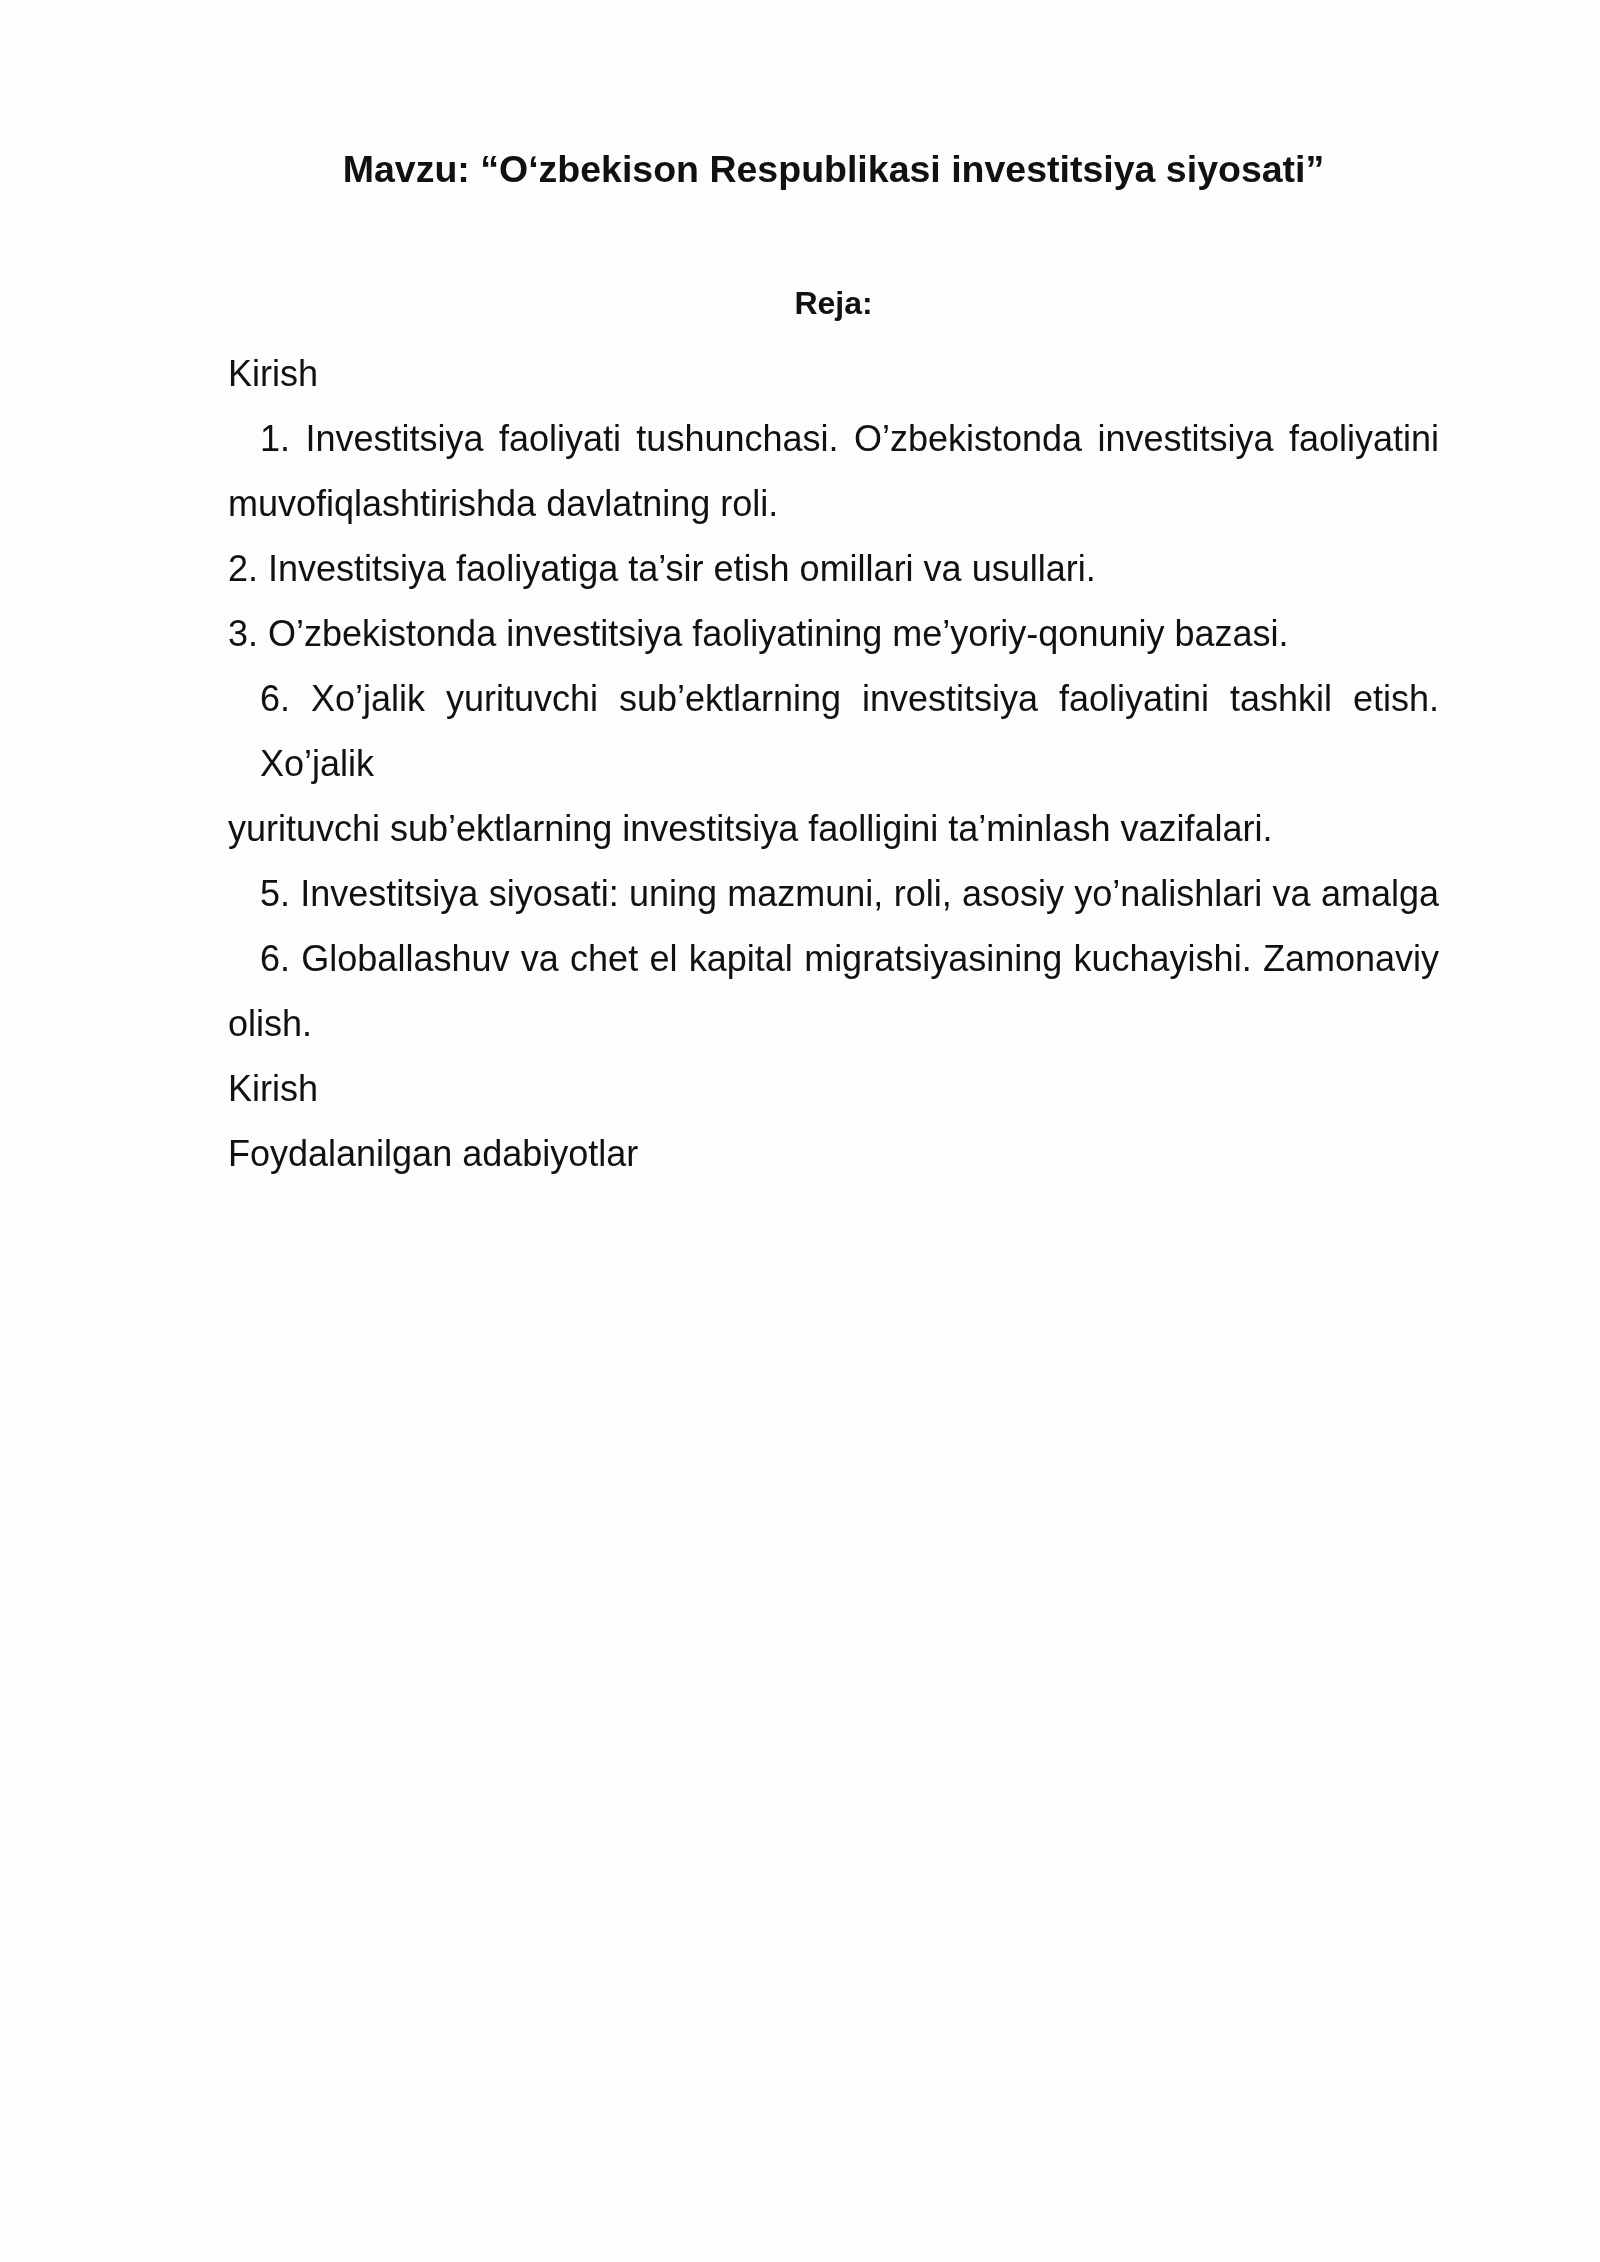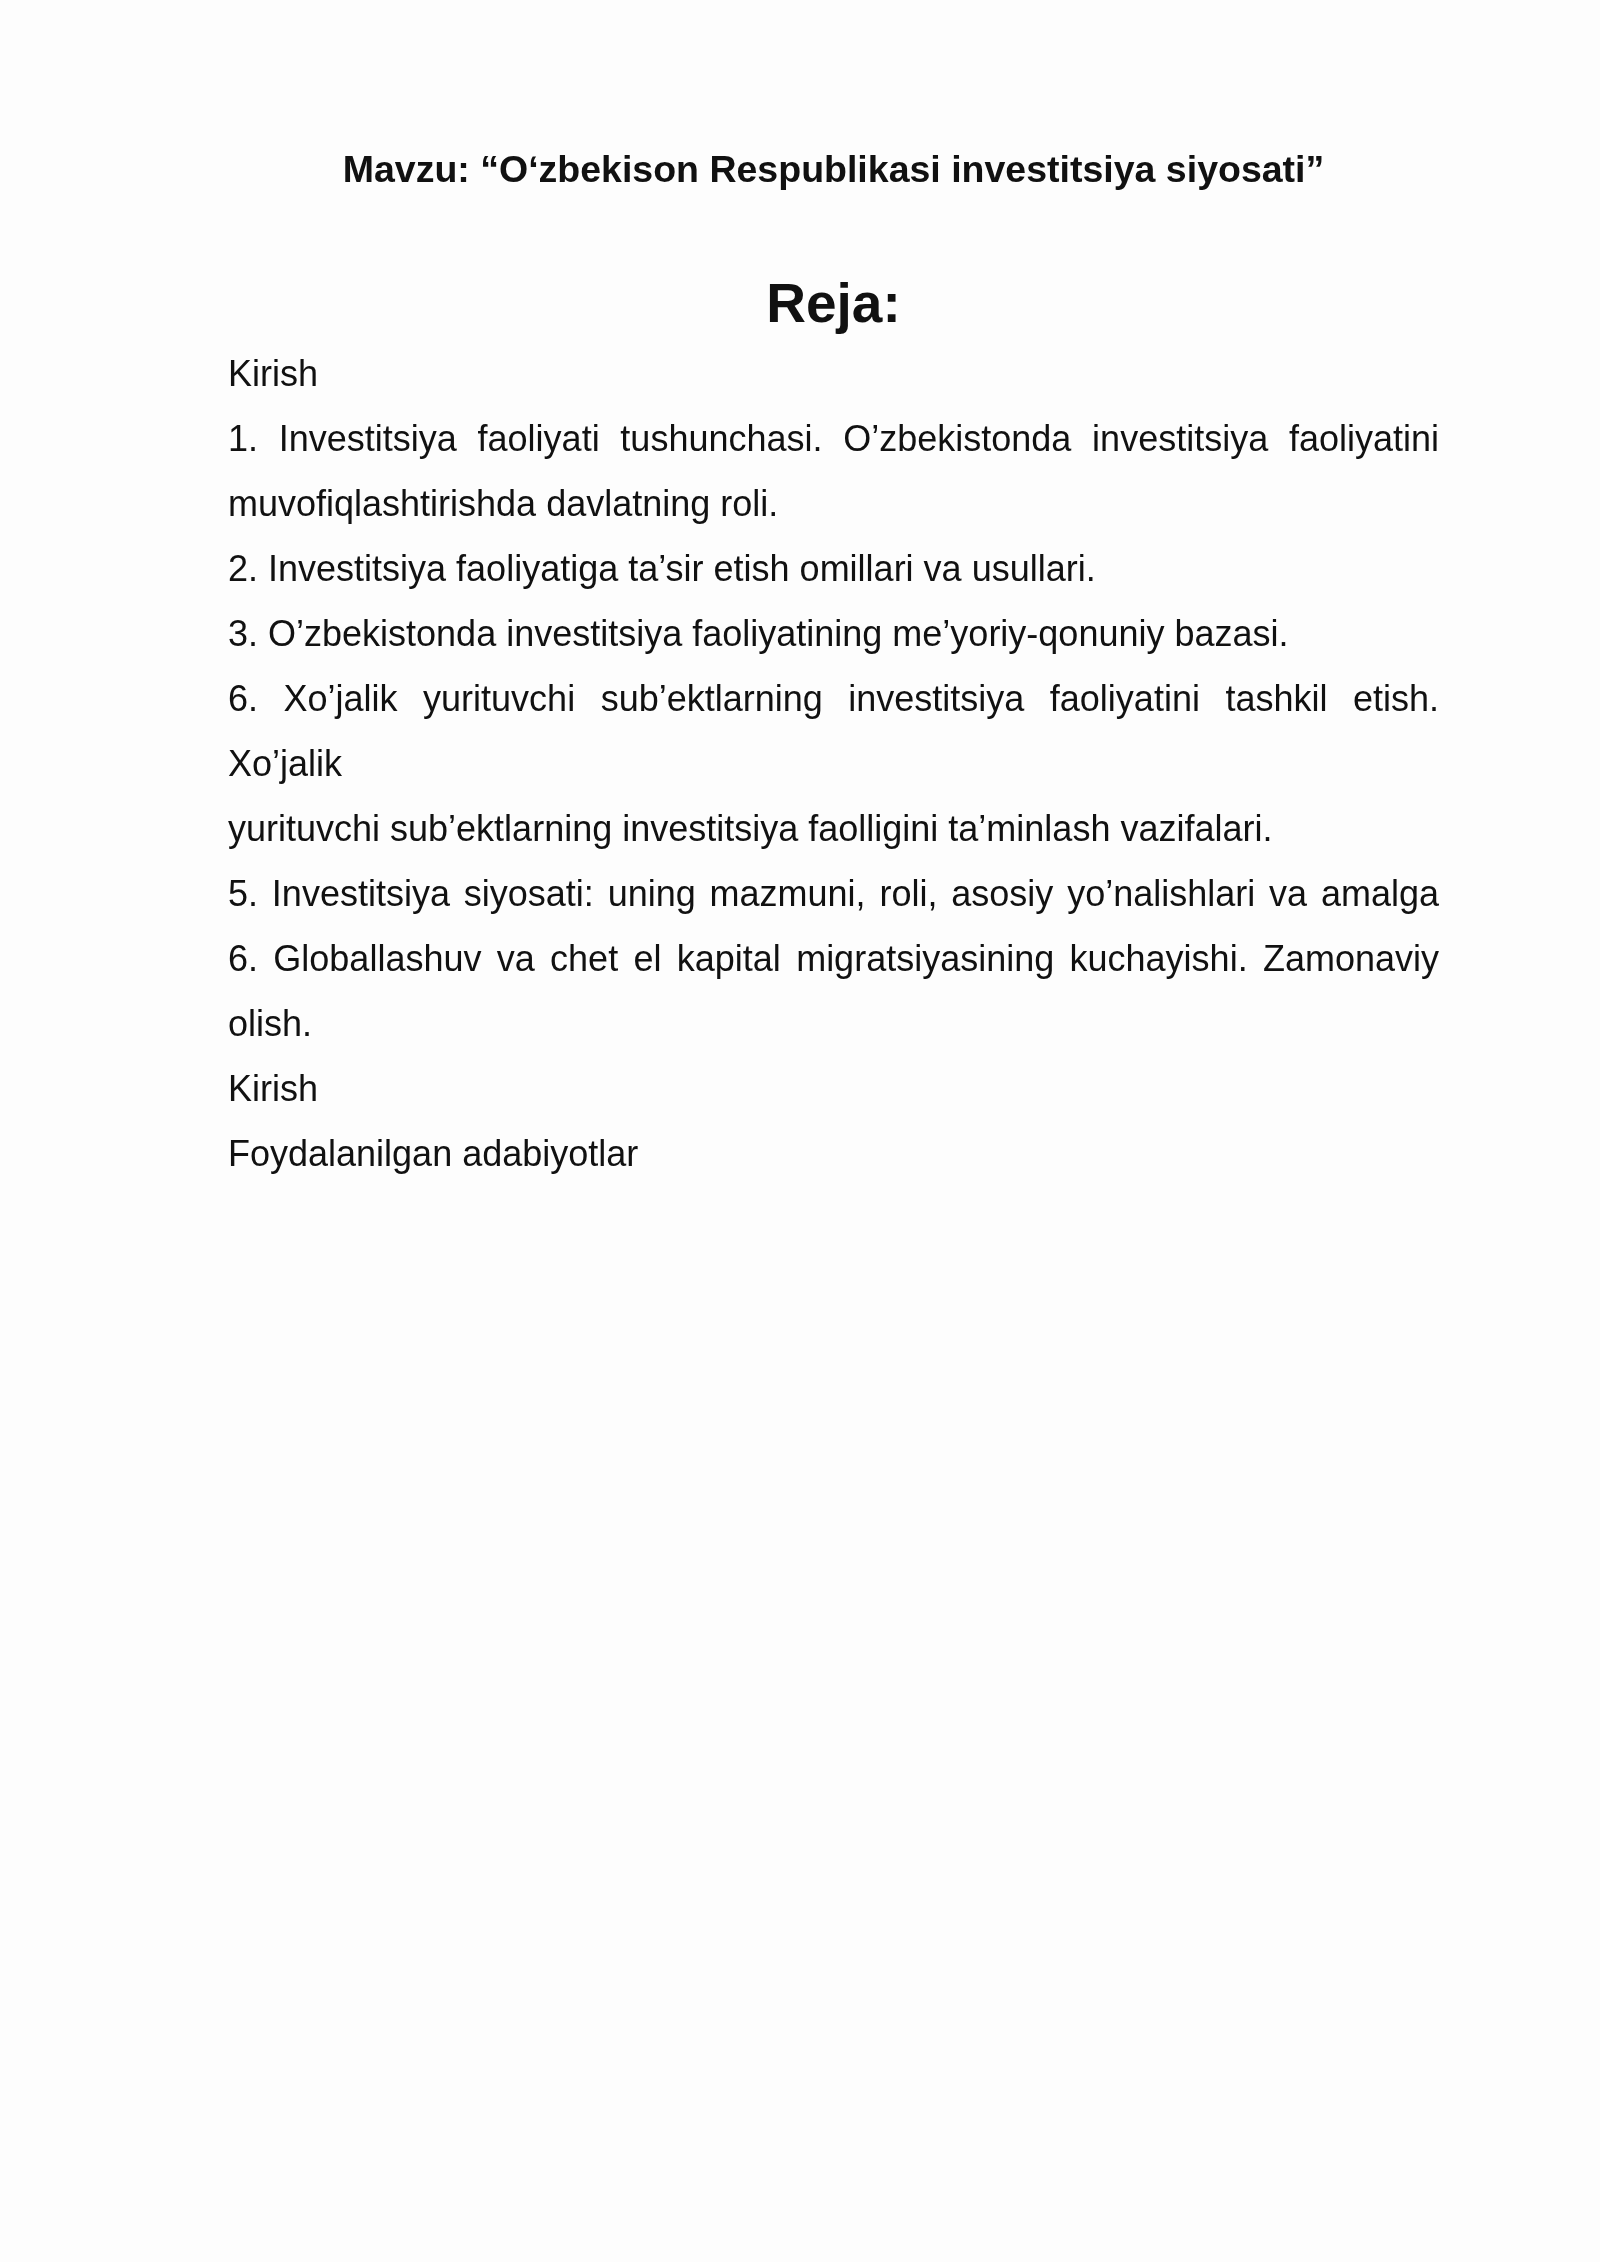--- a/index.html
+++ b/index.html
@@ -20,40 +20,41 @@
     -webkit-font-smoothing: antialiased;
   }
   .doc-title {
     font-size: 37.5px;
     font-weight: bold;
     line-height: 65px;
     text-align: center;
     white-space: nowrap;
   }
   .reja-heading {
-    font-size: 55px;
+    font-size: 32px;
     font-weight: bold;
     line-height: 65px;
     text-align: center;
     margin-top: 69px;
   }
   .plan-lines {
     margin-top: 5px;
     font-size: 36px;
     line-height: 65px;
   }
   .line {
     text-align: left;
     white-space: nowrap;
   }
   .jline {
     white-space: normal;
     text-align: justify;
     text-align-last: justify;
     text-justify: inter-word;
+    margin-left: 32px;
   }
 </style>
 </head>
 <body>
 
 <div class="page">
   <div class="doc-title">Mavzu: “Oʻzbekison Respublikasi investitsiya siyosati”</div>
 
   <div class="reja-heading">Reja:</div>
 

